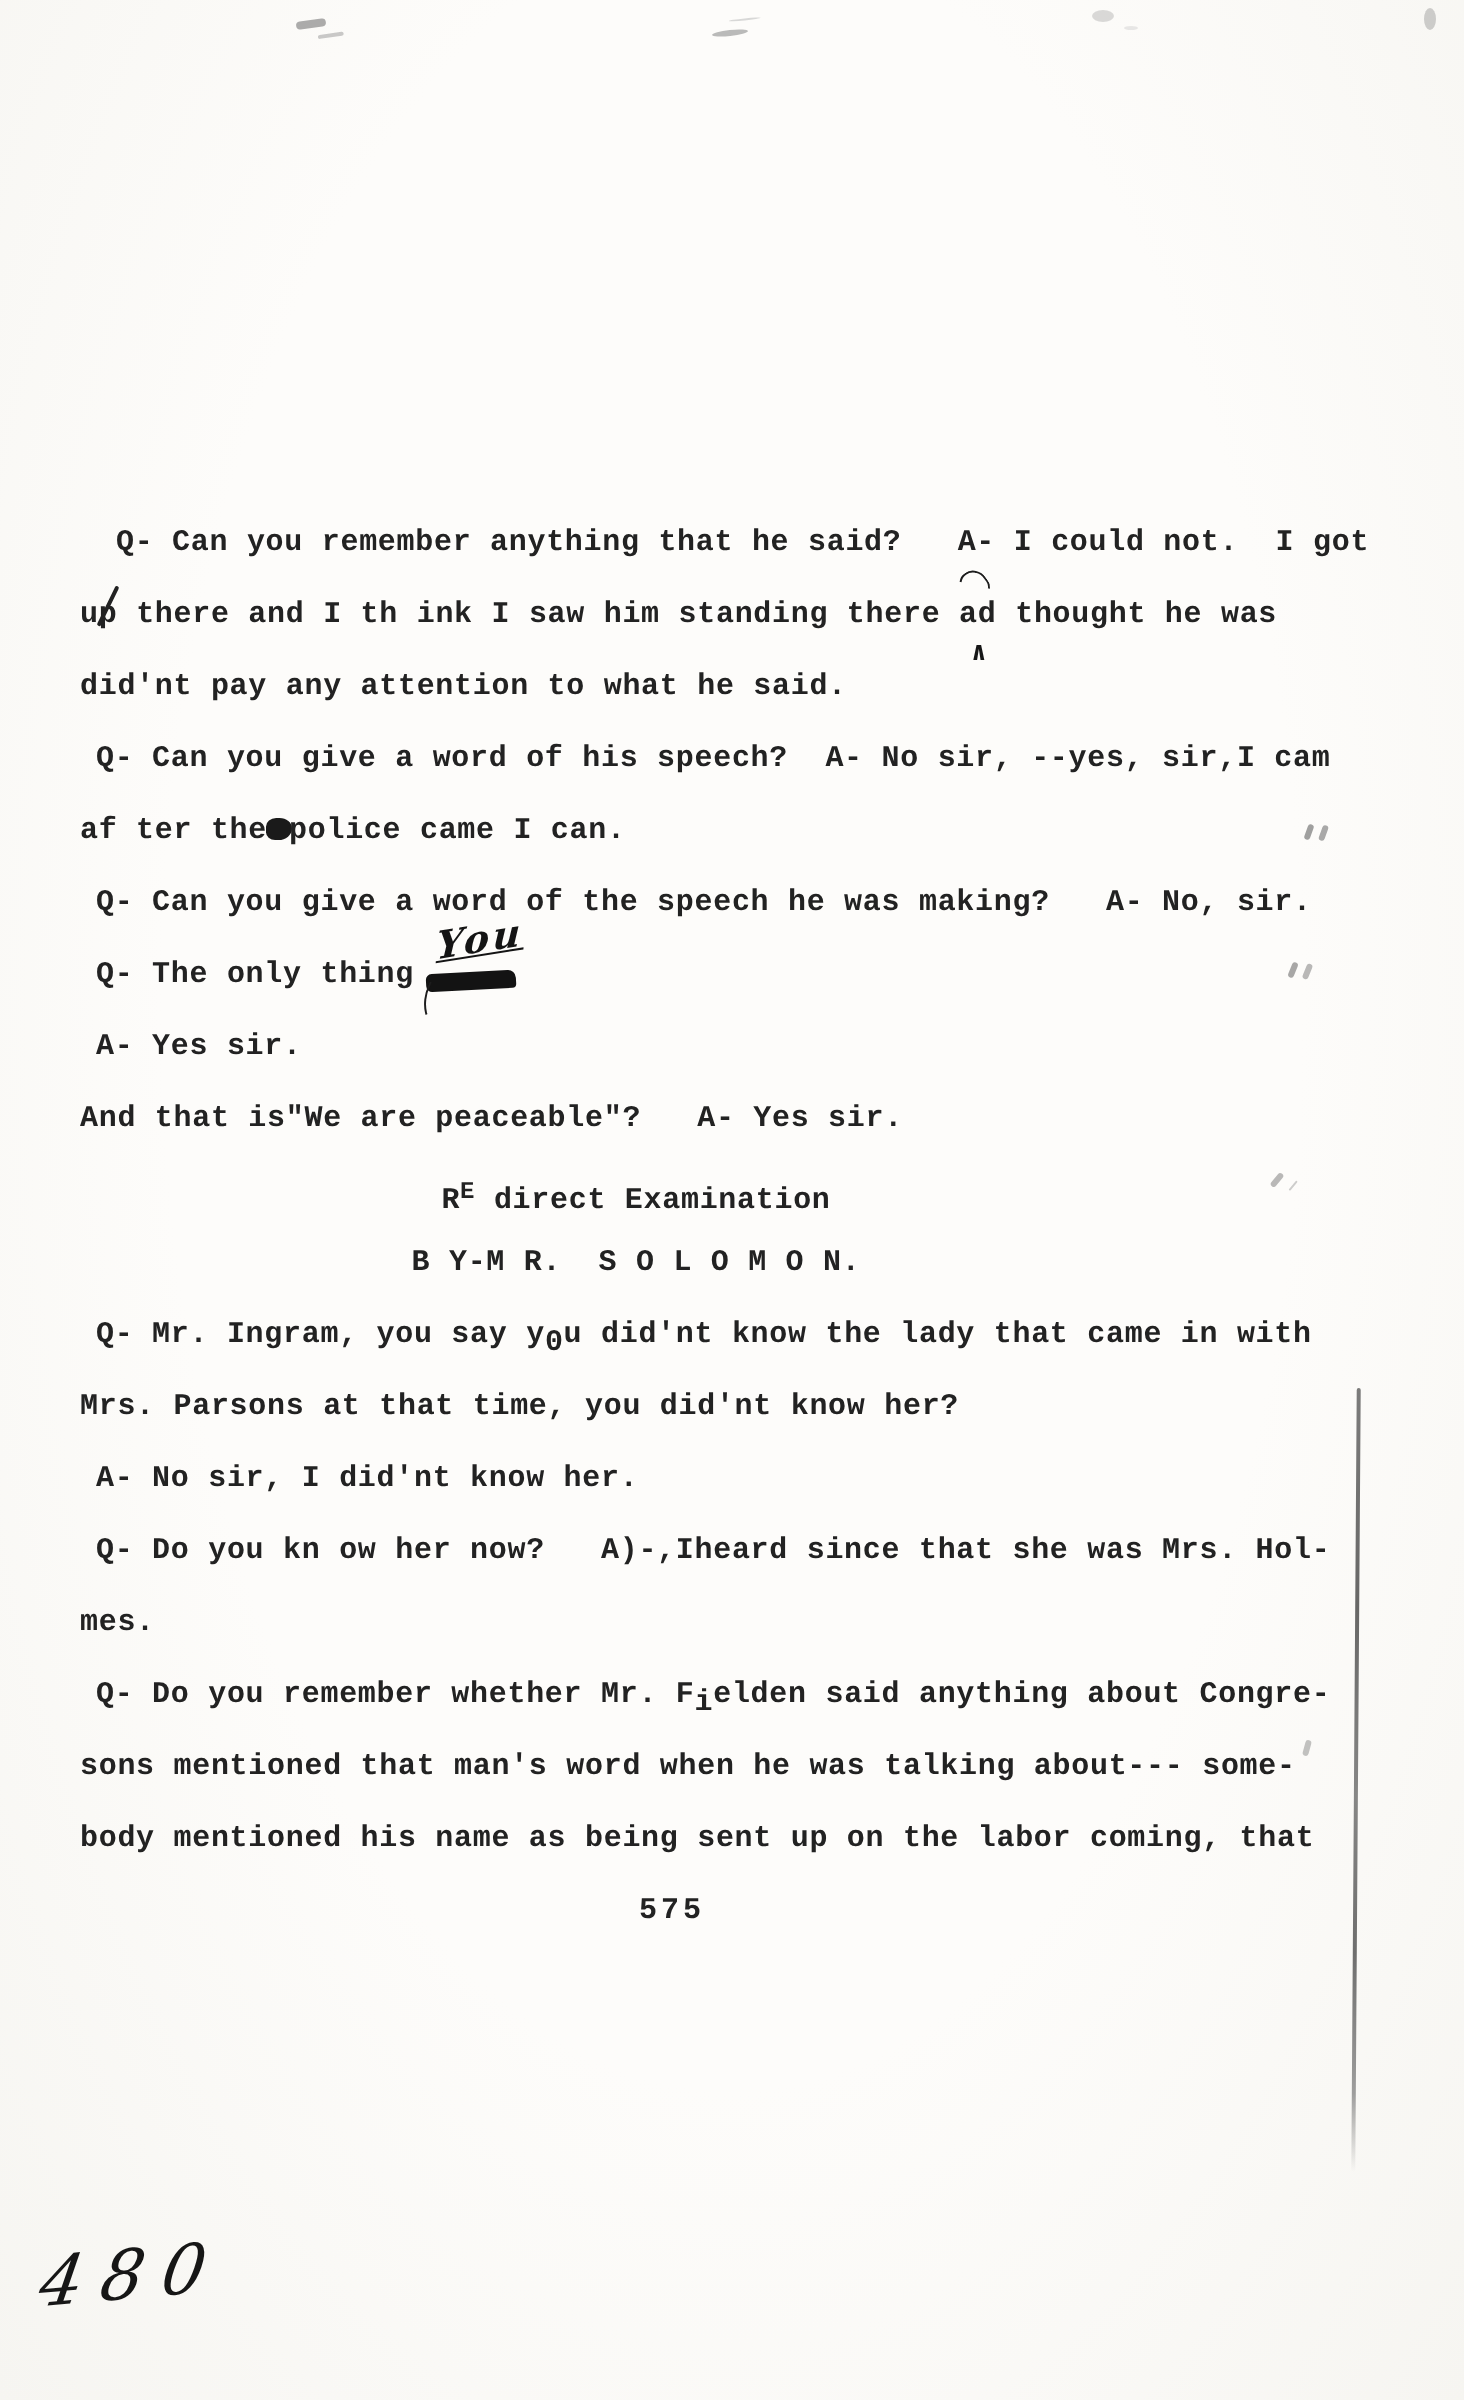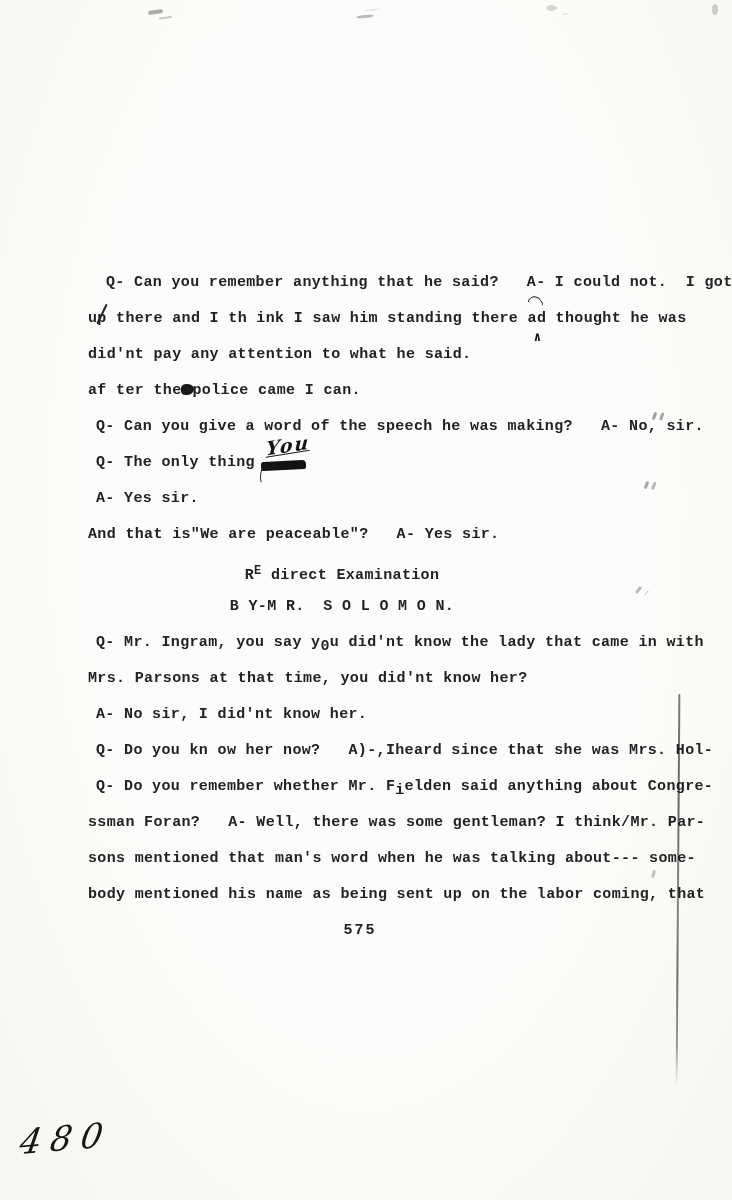--- a/index.html
+++ b/index.html
@@ -7,22 +7,22 @@
     width:732px;height:1200px;overflow:hidden;position:relative;
     background:#fbfaf7;
     font-family:"Liberation Mono","DejaVu Sans Mono",monospace;
   }
   .page{
     position:absolute;inset:0;
     background:radial-gradient(ellipse at 50% 42%, #fdfcfa 55%, #f6f5f1 100%);
   }
   
   .transcript{
-    position:absolute;left:0;top:272px;right:42px;
-    color:#222;font-size:15px;font-weight:700;letter-spacing:.35px;padding-left:48px;
+    position:absolute;left:0;top:261px;right:42px;
+    color:#222;font-size:15px;font-weight:700;letter-spacing:.35px;
   }
   .line{
     height:36px;line-height:22px;white-space:pre;padding-left:40px;
     position:relative;
   }
   .line.q{padding-left:48px;}
   .line.q1{padding-left:58px;}
   .line.center{text-align:center;padding-left:40px;transform:translateX(-47px);}
   .line.pageno{transform:translateX(-29px);letter-spacing:2px;}
   
@@ -101,32 +101,33 @@
   <div class="tick t1"></div>
   <div class="tick t2"></div>
   <div class="tick t3"></div>
   <div class="tick t4"></div>
   <div class="scan-line"></div>
 
   <div class="transcript" id="lines">
       <div class="line q1"><span>Q- Can you remember anything that he said?   A- I could not.  I got</span></div>
       <div class="line"><span>u</span><span class="seg-slash">p</span><span> there and I th ink I saw him standing there </span><span class="seg-caretfix">ad<span class="caret-below">∧</span><span class="squiggle-above"></span></span><span> thought he was</span></div>
       <div class="line"><span>did'nt pay any attention to what he said.</span></div>
+      <div class="line q"><span>Q- Can you give a word of his speech?  A- No sir, --yes, sir,I cam</span></div>
       <div class="line"><span>af ter the</span><span class="seg-blob"></span><span>police came I can.</span></div>
       <div class="line q"><span>Q- Can you give a word of the speech he was making?   A- No, sir.</span></div>
       <div class="line q"><span>Q- The only thing </span><span class="seg-strike">you<span class="hand-above">You</span></span></div>
       <div class="line q"><span>A- Yes sir.</span></div>
       <div class="line"><span>And that is"We are peaceable"?   A- Yes sir.</span></div>
       <div class="line center"><span>R</span><span class="seg-sup">E</span><span> direct Examination</span></div>
       <div class="line center"><span>B Y-M R.  S O L O M O N.</span></div>
       <div class="line q"><span>Q- Mr. Ingram, you say y</span><span class="seg-sub">0</span><span>u did'nt know the lady that came in with</span></div>
       <div class="line"><span>Mrs. Parsons at that time, you did'nt know her?</span></div>
       <div class="line q"><span>A- No sir, I did'nt know her.</span></div>
       <div class="line q"><span>Q- Do you kn ow her now?   A)-,Iheard since that she was Mrs. Hol-</span></div>
+      <div class="line"><span>mes.</span></div>
       <div class="line q"><span>Q- Do you remember whether Mr. F</span><span class="seg-sub">i</span><span>elden said anything about Congre-</span></div>
-      <div class="line"><span>ssman Foran?   A- Well, there was some gentleman? I think/Mr. Par-</span></div>
       <div class="line"><span>sons mentioned that man's word when he was talking about--- some-</span></div>
       <div class="line"><span>body mentioned his name as being sent up on the labor coming, that</span></div>
       <div class="line center pageno"><span>575</span></div>
     </div>
 
   <div class="hand-pageno">480</div>
 </div>
 
 </body></html>

